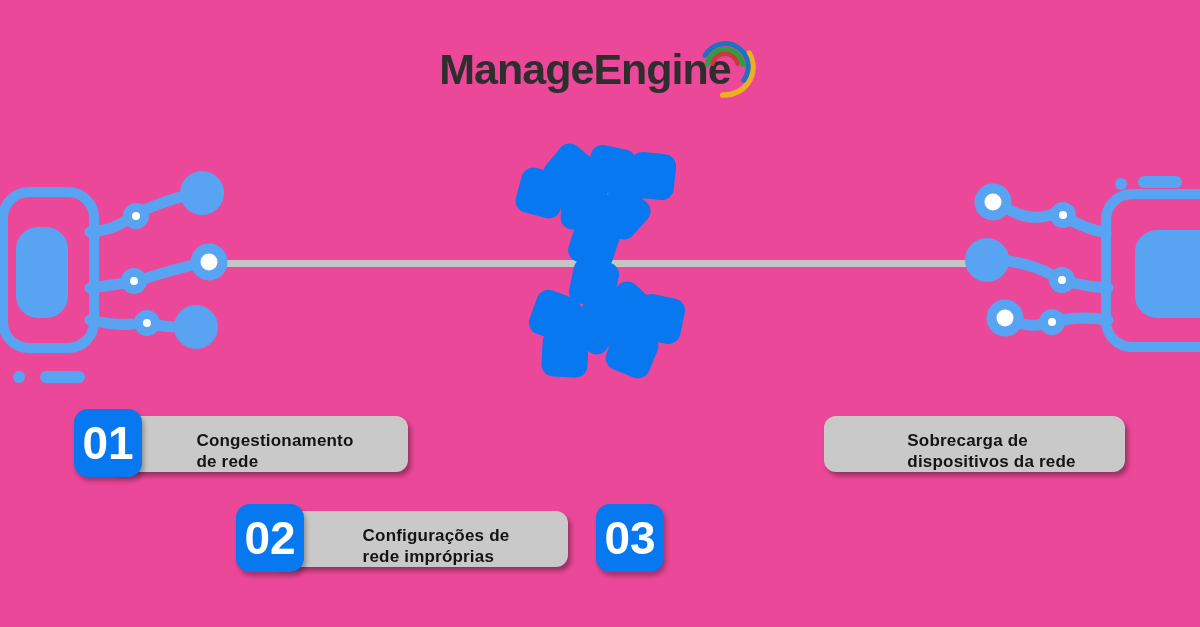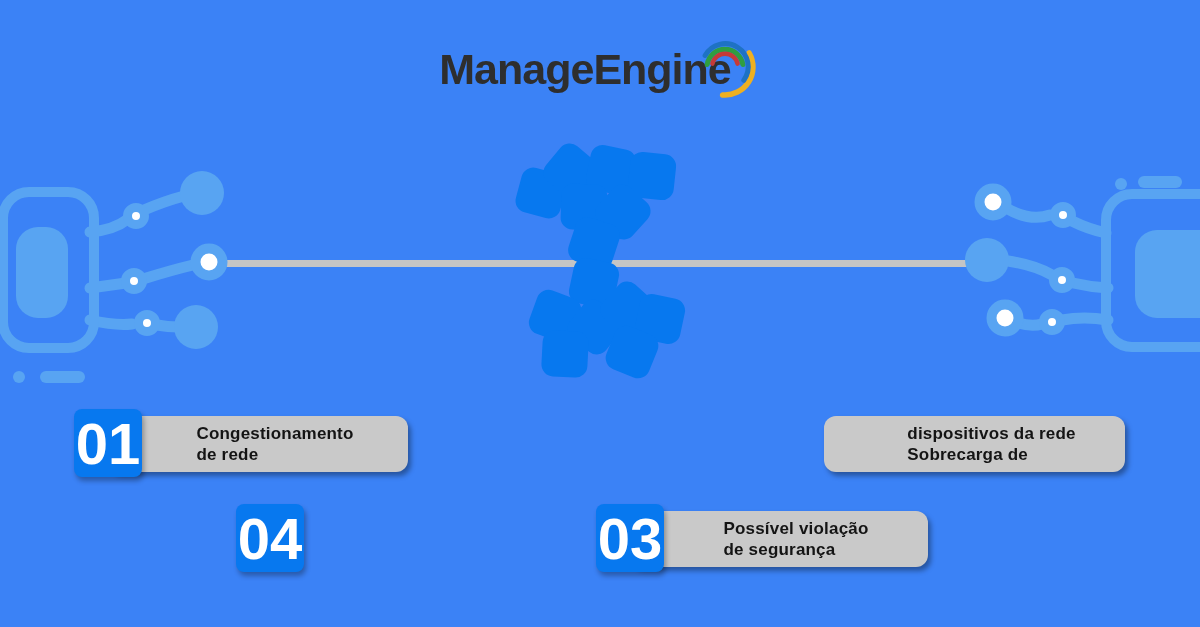--- a/index.html
+++ b/index.html
@@ -1,17 +1,17 @@
 <!DOCTYPE html>
 <html><head>
 <meta charset="utf-8">
 <style>
   html,body{margin:0;padding:0;background:#fff;}
   #stage{
-    position:relative;width:1200px;height:627px;overflow:hidden;background:#3b82f6;
+    position:relative;width:1200px;height:627px;overflow:hidden;background:#ec4899;
     font-family:"Liberation Sans",sans-serif;
     --accent:#0778EF; --light-blue:#58A4F2; --bar-gray:#C9C9C9; --line-gray:#C5C5C5;
     --ink:#141414; --logo-ink:#2e2e2e;
     --sw-green:#2f9e41; --sw-red:#c63a38; --sw-blue:#1e72c4; --sw-yellow:#eeb021;
   }
   
   .logo-wrap{position:absolute;left:0;right:0;top:46px;display:flex;justify-content:center;}
   .logo{position:relative;margin-right:30px;}
   .logo-text{
     font-size:43px;font-weight:bold;letter-spacing:-1px;color:var(--logo-ink);
@@ -30,25 +30,25 @@
   .lb-f{fill:var(--light-blue);}
   .loop{fill:#fff;stroke:var(--light-blue);}
   .packet{
     position:absolute;width:46px;height:46px;border-radius:12px;background:var(--accent);
   }
   
   .item{position:absolute;height:75px;}
   .bar{
     position:absolute;left:34px;right:0;top:7px;height:56px;border-radius:12px;
     background:var(--bar-gray);box-shadow:3px 4px 5px rgba(0,0,0,.35);
-    display:flex;align-items:center;justify-content:center;
+    display:flex;align-items:flex-end;justify-content:center;
   }
   .badge{
-    position:absolute;left:0;top:0;width:68px;height:68px;border-radius:8px;
-    background:var(--accent);color:#fff;font-size:58px;font-weight:bold;
+    position:absolute;left:0;top:0;width:68px;height:68px;border-radius:14px;
+    background:var(--accent);color:#fff;font-size:46px;font-weight:bold;
     display:flex;align-items:center;justify-content:center;letter-spacing:0;
     box-shadow:2px 4px 5px rgba(0,0,0,.3);z-index:2;
   }
   .label{
     margin-left:34px;font-size:17px;line-height:21px;font-weight:bold;
     color:var(--ink);text-align:left;letter-spacing:.2px;
   }
   .label span{display:block;}
 </style>
 </head>
@@ -138,33 +138,33 @@
     </div>
     <div class="badge">01</div>
   </div>
 
   <div class="item" style="left:428px;top:409px;width:337px;">
   </div>
 
   <div class="item" style="left:790px;top:409px;width:335px;">
     <div class="bar">
       <div class="label">
+        <span>Sobrecarga de</span>
         <span>dispositivos da rede</span>
-        <span>Sobrecarga de</span>
       </div>
     </div>
   </div>
 
   <div class="item" style="left:236px;top:504px;width:332px;">
-    <div class="badge">04</div>
+    <div class="bar">
+      <div class="label">
+        <span>Configurações de</span>
+        <span>rede impróprias</span>
+      </div>
+    </div>
+    <div class="badge">02</div>
   </div>
 
   <div class="item" style="left:596px;top:504px;width:332px;">
-    <div class="bar">
-      <div class="label">
-        <span>Possível violação</span>
-        <span>de segurança</span>
-      </div>
-    </div>
     <div class="badge">03</div>
   </div>
 
 </div>
 
 </body></html>

